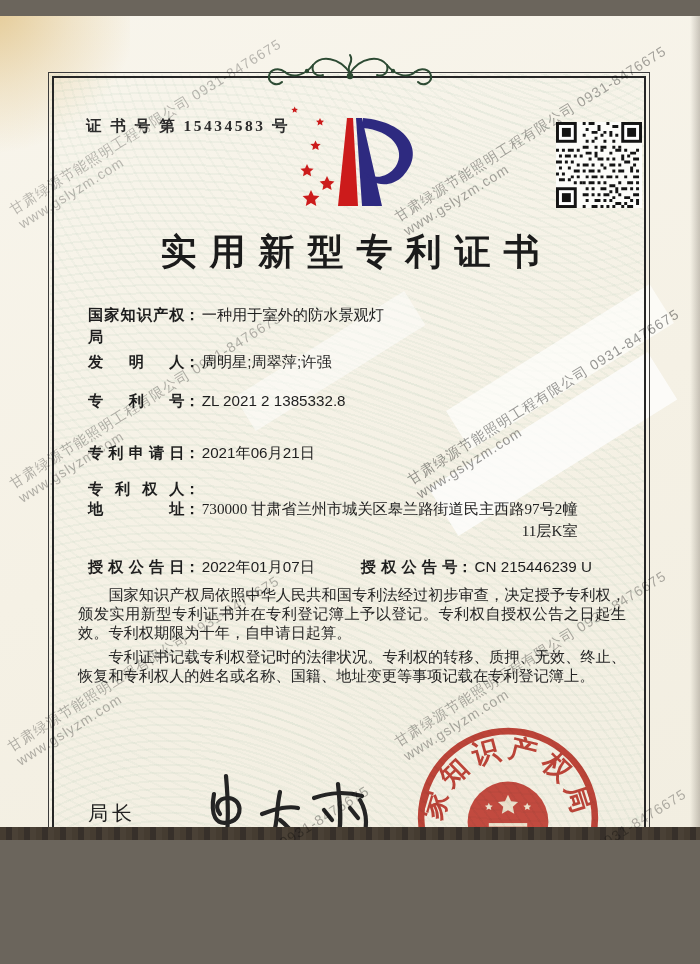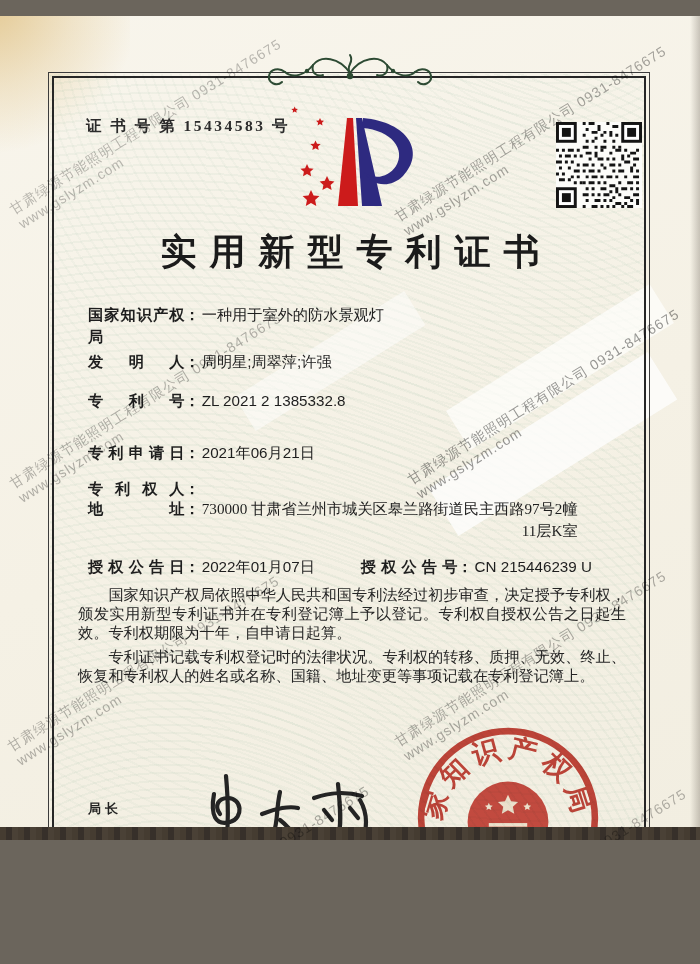--- a/index.html
+++ b/index.html
@@ -33,21 +33,21 @@
   .flabel{display:inline-block;width:6.35em;text-align:justify;text-align-last:justify;flex:0 0 auto;}
   .fcolon{flex:0 0 auto;margin-right:2px;}
   .fvalue{flex:0 1 auto;font-weight:500;text-align:right;}
   .fvalue .vline{display:block;font-family:Liberation Serif, serif;}
   .pair2{margin-left:46px;display:flex;}
   .r0{top:288px}.r1{top:335px}.r2{top:374px}.r3{top:426px}.r4{top:462px}.r5{top:482px}.r6{top:540px}
   .paras{position:absolute;left:78px;top:569px;width:548px;
     font-family:"Liberation Serif",serif;font-size:15.2px;color:#242424;
     text-align:justify;line-height:19px;}
   .paras p{margin:0 0 5px 0;text-indent:2em;}
-  .comm-title{position:absolute;left:88px;top:784px;font-size:13px;font-weight:700;letter-spacing:4px;color:#222;}
+  .comm-title{position:absolute;left:88px;top:784px;font-size:20px;font-weight:400;letter-spacing:4px;color:#222;}
   .comm-name{position:absolute;left:96px;top:816px;font-size:18px;font-weight:700;letter-spacing:2px;color:#222;font-family:Liberation Mono, monospace;}
   .signature{position:absolute;left:196px;top:754px;width:190px;height:95px;}
   .seal{position:absolute;left:412px;top:706px;width:192px;height:192px;mix-blend-mode:multiply;opacity:.93;}
   .seal-date{position:absolute;left:408px;top:843px;width:200px;text-align:center;
     font-family:"Liberation Serif",serif;font-size:15.5px;font-weight:700;letter-spacing:1px;color:#1c1c1c;z-index:6;}
   .page-info{position:absolute;left:0;top:886px;width:100%;text-align:center;
     font-family:"Liberation Serif",serif;font-size:14.5px;font-weight:600;color:#222;}
   .back-note{position:absolute;left:0;top:921px;width:100%;text-align:center;
     font-family:"Liberation Serif",serif;font-size:19px;font-weight:600;color:#2a2a2a;letter-spacing:2px;}
   

